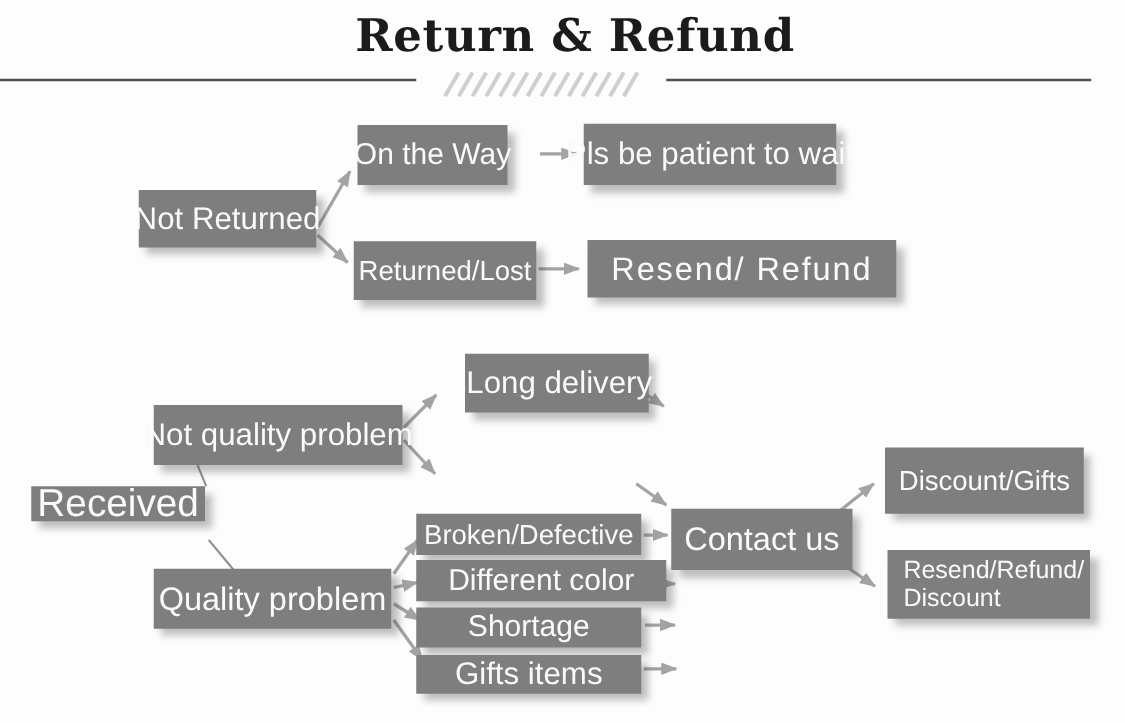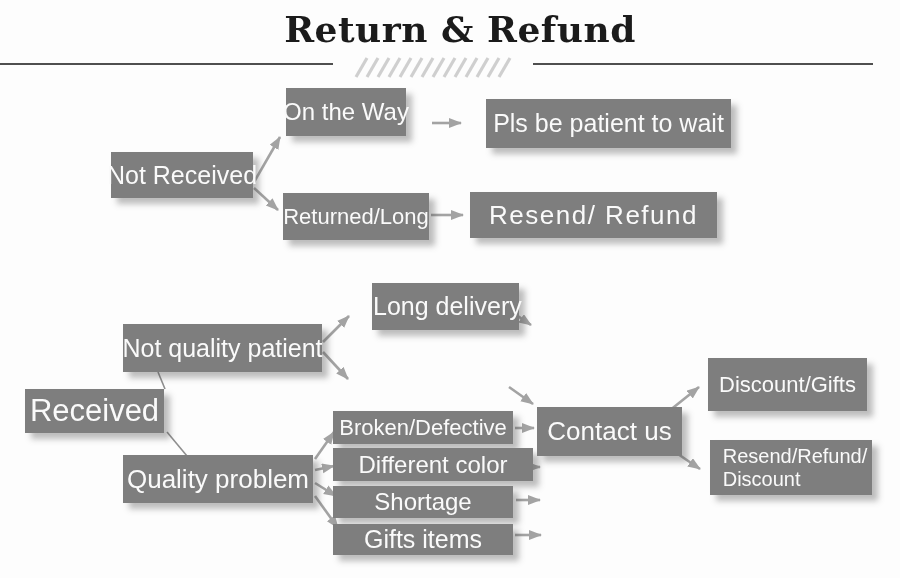--- a/index.html
+++ b/index.html
@@ -119,33 +119,33 @@
 
     <line class="arrow-line" marker-end="url(#ah)" x1="515" y1="428" x2="534" y2="428"></line>
     <line class="arrow-line" marker-end="url(#ah)" x1="515" y1="467" x2="540" y2="467"></line>
     <line class="arrow-line" marker-end="url(#ah)" x1="516" y1="500" x2="540" y2="500"></line>
     <line class="arrow-line" marker-end="url(#ah)" x1="515" y1="535" x2="541" y2="535"></line>
 
     <line class="arrow-line" marker-end="url(#ah)" x1="669" y1="411" x2="699" y2="387"></line>
     <line class="arrow-line" marker-end="url(#ah)" x1="675" y1="452" x2="700" y2="469"></line>
   </svg>
 
-  <div class="node" style="left:111px; top:152px; width:142px; height:46px; font-size:25px;">Not Received</div>
+  <div class="node" style="left:111px; top:152px; width:142px; height:46px; font-size:25px;">Not Returned</div>
 
-  <div class="node" style="left:286px; top:88px; width:120px; height:48px; font-size:24px;">On the Way</div>
+  <div class="node" style="left:286px; top:100px; width:120px; height:48px; font-size:24px;">On the Way</div>
 
-  <div class="node" style="left:467px; top:99px; width:245px; height:49px; font-size:25px;margin-left:19px;">Pls be patient to wait</div>
+  <div class="node" style="left:467px; top:99px; width:202px; height:49px; font-size:25px;">Pls be patient to wait</div>
 
-  <div class="node" style="left:283px; top:193px; width:146px; height:47px; font-size:22px;">Returned/Long</div>
+  <div class="node" style="left:283px; top:193px; width:146px; height:47px; font-size:22px;">Returned/Lost</div>
 
   <div class="node" style="left:470px; top:192px; width:247px; height:46px; font-size:26px; letter-spacing:1.5px;">Resend/ Refund</div>
 
-  <div class="node" style="left:25px; top:389px; width:139px; height:44px; font-size:31px;">Received</div>
+  <div class="node" style="left:25px; top:389px; width:139px; height:28px; font-size:31px;">Received</div>
 
-  <div class="node" style="left:123px; top:324px; width:199px; height:48px; font-size:25px;">Not quality patient</div>
+  <div class="node" style="left:123px; top:324px; width:199px; height:48px; font-size:25px;">Not quality problem</div>
 
   <div class="node align-left" style="left:372px; top:283px; width:147px; height:47px; font-size:25px; padding-left:1px;">Long delivery</div>
 
 
   <div class="node" style="left:333px; top:411px; width:180px; height:33px; font-size:22px;">Broken/Defective</div>
 
   <div class="node" style="left:123px; top:455px; width:190px; height:48px; font-size:26px;">Quality problem</div>
 
   <div class="node" style="left:333px; top:448px; width:200px; height:33px; font-size:24px;">Different color</div>
 

